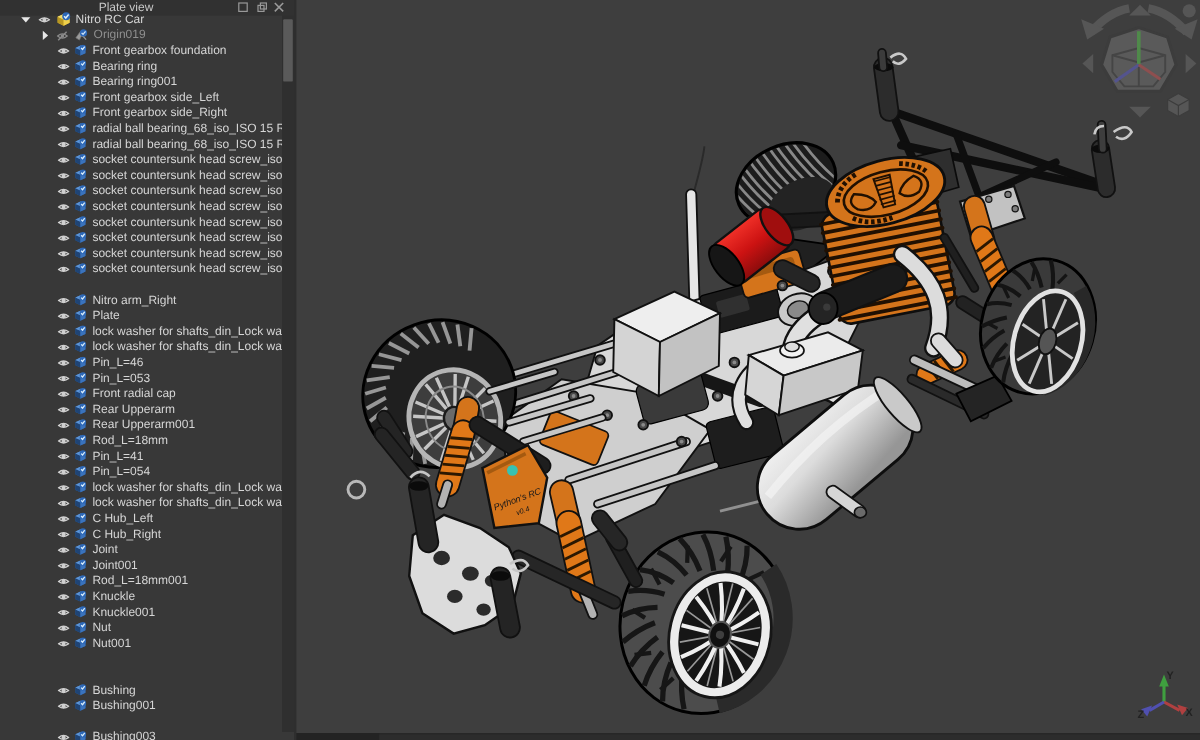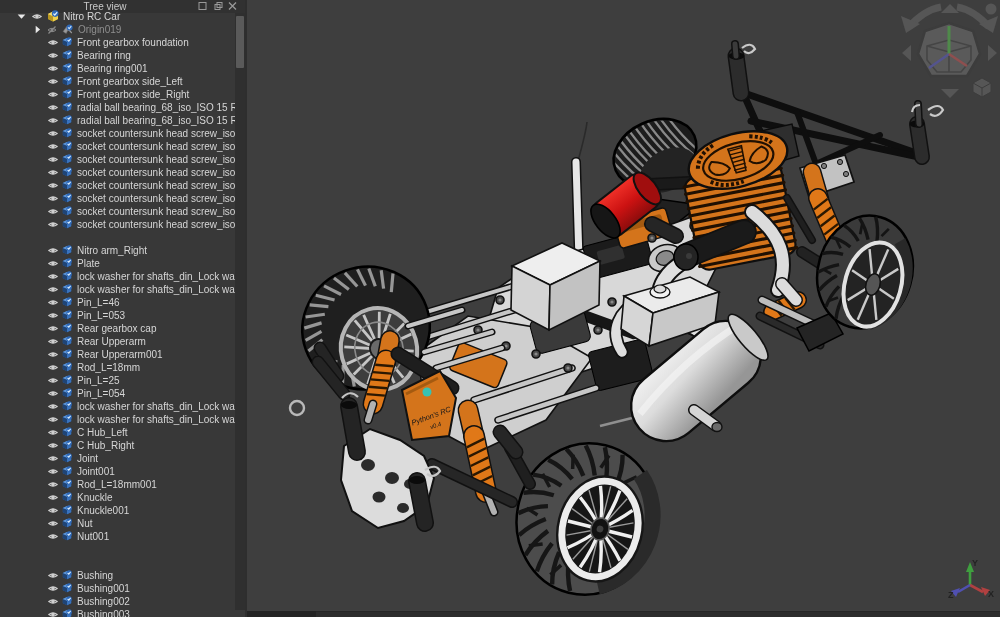--- a/index.html
+++ b/index.html
@@ -450,21 +450,21 @@
 <path d="M981,587 L985,596 L990,590 Z" fill="#b04040"></path>
 <line x1="970" y1="585" x2="958" y2="592" stroke="#5050b0" stroke-width="2.6"></line>
 <path d="M960,588 L956,597 L951,591 Z" fill="#5050b0"></path>
 <text x="972" y="566" font-size="9" font-weight="bold" fill="#222">Y</text>
 <text x="988" y="597" font-size="9" font-weight="bold" fill="#222">X</text>
 <text x="948" y="598" font-size="9" font-weight="bold" fill="#222">Z</text>
 </g>
 </svg>
   <div id="tree">
     <div id="ttl">
-        <span class="cap">Tree view</span>
+        <span class="cap">Plate view</span>
       <span class="btns"><svg width="40" height="10" viewBox="0 0 40 10">
         <rect x="1" y="1.5" width="7" height="7" fill="none" stroke="#999" stroke-width="1"></rect>
         <rect x="17" y="3.5" width="5" height="5" fill="none" stroke="#999" stroke-width="1"></rect>
         <rect x="19" y="1.5" width="5" height="5" fill="none" stroke="#999" stroke-width="1"></rect>
         <path d="M31 1.5 L38 8.5 M38 1.5 L31 8.5" stroke="#999" stroke-width="1.3"></path>
       </svg></span>
     </div>
     <div class="row" style="top:10px">
         <span class="s" style="left:17px;top:2px">
           <svg class="ar" width="9" height="9" viewBox="0 0 9 9">
@@ -921,21 +921,21 @@
         <span class="s" style="left:62px;top:1px">
           <svg class="ic" width="10" height="10" viewBox="0 0 10 10">
             <path d="M0.8 2.9 L5 1 L9.2 2.9 L9.2 7.3 L5 9.3 L0.8 7.3 Z" fill="#2e5f9e"></path>
             <path d="M0.8 2.9 L5 4.7 L5 9.3 L0.8 7.3 Z" fill="#1f4475"></path>
             <path d="M5 4.7 L9.2 2.9 L9.2 7.3 L5 9.3 Z" fill="#3a73bd"></path>
             <path d="M0.8 2.9 L5 1 L9.2 2.9 L5 4.7 Z" fill="#5d95d6"></path>
             <circle cx="7.1" cy="3.0" r="2.7" fill="#2d68b8"></circle>
             <path d="M5.6 3.0 L6.8 4.2 L8.6 1.8" stroke="#d8ecfb" stroke-width="1.1" fill="none"></path>
           </svg>
         </span>
-        <span class="t" style="left:77px">Rear gearbox cap</span>
+        <span class="t" style="left:77px">Front radial cap</span>
       </div>
 <div class="row" style="top:335px">
         <span class="s" style="left:48px;top:2px">
           <svg class="ic" width="10" height="9" viewBox="0 0 10 9">
             <path d="M0.8 4.5 Q5 1.2 9.2 4.5 Q5 7.8 0.8 4.5 Z" fill="none" stroke="#d0d0d0" stroke-width="1.1"></path>
             <circle cx="5" cy="4.5" r="1.7" fill="#d0d0d0"></circle>
           </svg>
         </span>
         <span class="s" style="left:62px;top:1px">
           <svg class="ic" width="10" height="10" viewBox="0 0 10 10">
@@ -997,21 +997,21 @@
         <span class="s" style="left:62px;top:1px">
           <svg class="ic" width="10" height="10" viewBox="0 0 10 10">
             <path d="M0.8 2.9 L5 1 L9.2 2.9 L9.2 7.3 L5 9.3 L0.8 7.3 Z" fill="#2e5f9e"></path>
             <path d="M0.8 2.9 L5 4.7 L5 9.3 L0.8 7.3 Z" fill="#1f4475"></path>
             <path d="M5 4.7 L9.2 2.9 L9.2 7.3 L5 9.3 Z" fill="#3a73bd"></path>
             <path d="M0.8 2.9 L5 1 L9.2 2.9 L5 4.7 Z" fill="#5d95d6"></path>
             <circle cx="7.1" cy="3.0" r="2.7" fill="#2d68b8"></circle>
             <path d="M5.6 3.0 L6.8 4.2 L8.6 1.8" stroke="#d8ecfb" stroke-width="1.1" fill="none"></path>
           </svg>
         </span>
-        <span class="t" style="left:77px">Pin_L=25</span>
+        <span class="t" style="left:77px">Pin_L=41</span>
       </div>
 <div class="row" style="top:387px">
         <span class="s" style="left:48px;top:2px">
           <svg class="ic" width="10" height="9" viewBox="0 0 10 9">
             <path d="M0.8 4.5 Q5 1.2 9.2 4.5 Q5 7.8 0.8 4.5 Z" fill="none" stroke="#d0d0d0" stroke-width="1.1"></path>
             <circle cx="5" cy="4.5" r="1.7" fill="#d0d0d0"></circle>
           </svg>
         </span>
         <span class="s" style="left:62px;top:1px">
           <svg class="ic" width="10" height="10" viewBox="0 0 10 10">
@@ -1264,39 +1264,20 @@
           <svg class="ic" width="10" height="10" viewBox="0 0 10 10">
             <path d="M0.8 2.9 L5 1 L9.2 2.9 L9.2 7.3 L5 9.3 L0.8 7.3 Z" fill="#2e5f9e"></path>
             <path d="M0.8 2.9 L5 4.7 L5 9.3 L0.8 7.3 Z" fill="#1f4475"></path>
             <path d="M5 4.7 L9.2 2.9 L9.2 7.3 L5 9.3 Z" fill="#3a73bd"></path>
             <path d="M0.8 2.9 L5 1 L9.2 2.9 L5 4.7 Z" fill="#5d95d6"></path>
             <circle cx="7.1" cy="3.0" r="2.7" fill="#2d68b8"></circle>
             <path d="M5.6 3.0 L6.8 4.2 L8.6 1.8" stroke="#d8ecfb" stroke-width="1.1" fill="none"></path>
           </svg>
         </span>
         <span class="t" style="left:77px">Bushing001</span>
-      </div>
-<div class="row" style="top:595px">
-        <span class="s" style="left:48px;top:2px">
-          <svg class="ic" width="10" height="9" viewBox="0 0 10 9">
-            <path d="M0.8 4.5 Q5 1.2 9.2 4.5 Q5 7.8 0.8 4.5 Z" fill="none" stroke="#d0d0d0" stroke-width="1.1"></path>
-            <circle cx="5" cy="4.5" r="1.7" fill="#d0d0d0"></circle>
-          </svg>
-        </span>
-        <span class="s" style="left:62px;top:1px">
-          <svg class="ic" width="10" height="10" viewBox="0 0 10 10">
-            <path d="M0.8 2.9 L5 1 L9.2 2.9 L9.2 7.3 L5 9.3 L0.8 7.3 Z" fill="#2e5f9e"></path>
-            <path d="M0.8 2.9 L5 4.7 L5 9.3 L0.8 7.3 Z" fill="#1f4475"></path>
-            <path d="M5 4.7 L9.2 2.9 L9.2 7.3 L5 9.3 Z" fill="#3a73bd"></path>
-            <path d="M0.8 2.9 L5 1 L9.2 2.9 L5 4.7 Z" fill="#5d95d6"></path>
-            <circle cx="7.1" cy="3.0" r="2.7" fill="#2d68b8"></circle>
-            <path d="M5.6 3.0 L6.8 4.2 L8.6 1.8" stroke="#d8ecfb" stroke-width="1.1" fill="none"></path>
-          </svg>
-        </span>
-        <span class="t" style="left:77px">Bushing002</span>
       </div>
 <div class="row" style="top:608px">
         <span class="s" style="left:48px;top:2px">
           <svg class="ic" width="10" height="9" viewBox="0 0 10 9">
             <path d="M0.8 4.5 Q5 1.2 9.2 4.5 Q5 7.8 0.8 4.5 Z" fill="none" stroke="#d0d0d0" stroke-width="1.1"></path>
             <circle cx="5" cy="4.5" r="1.7" fill="#d0d0d0"></circle>
           </svg>
         </span>
         <span class="s" style="left:62px;top:1px">
           <svg class="ic" width="10" height="10" viewBox="0 0 10 10">

